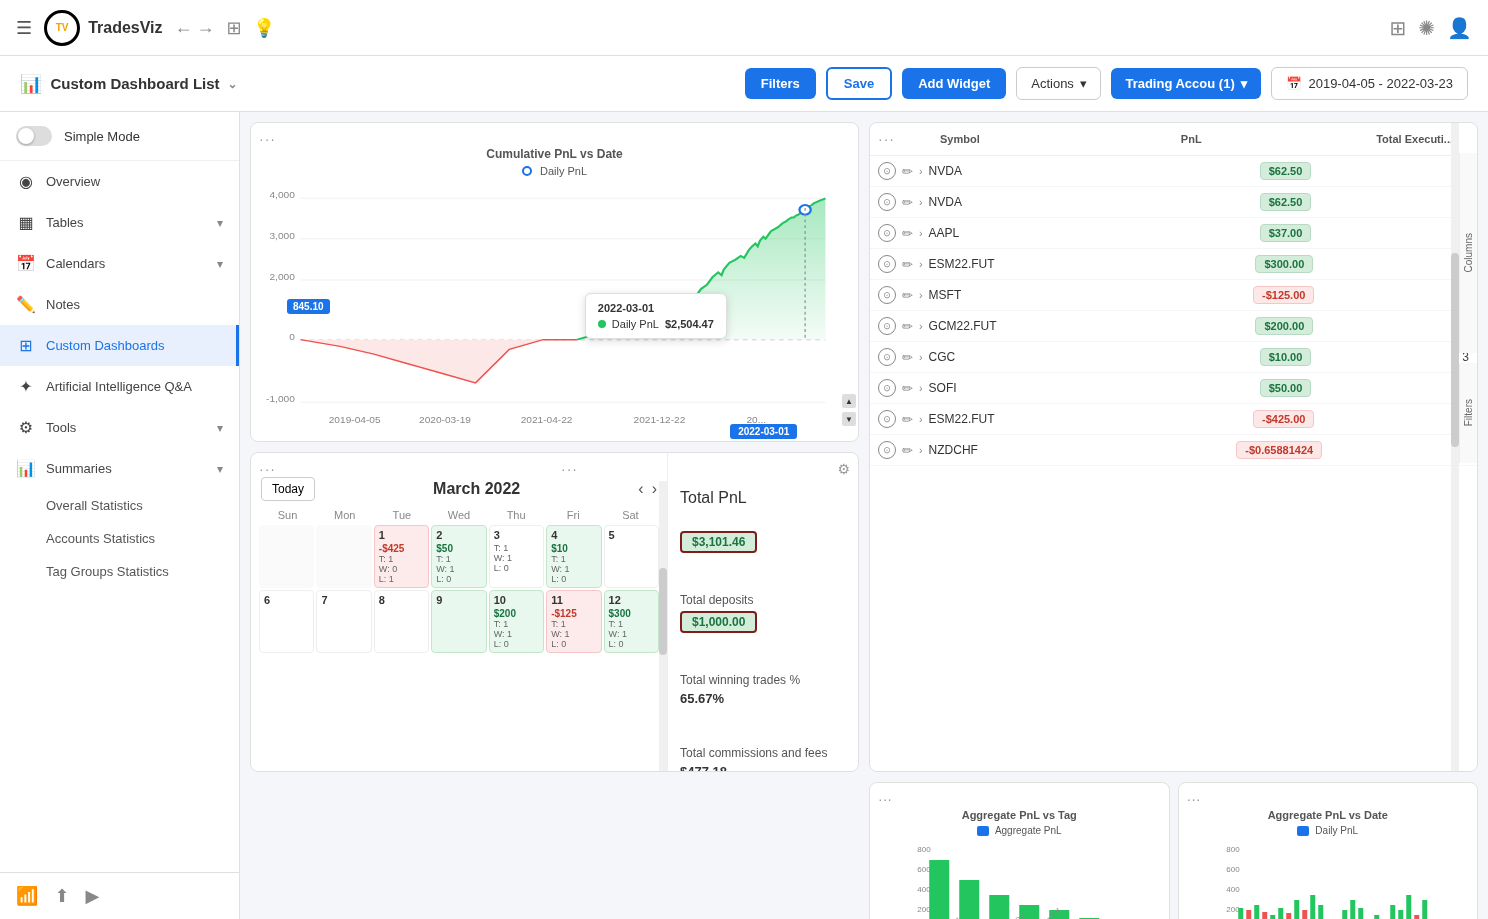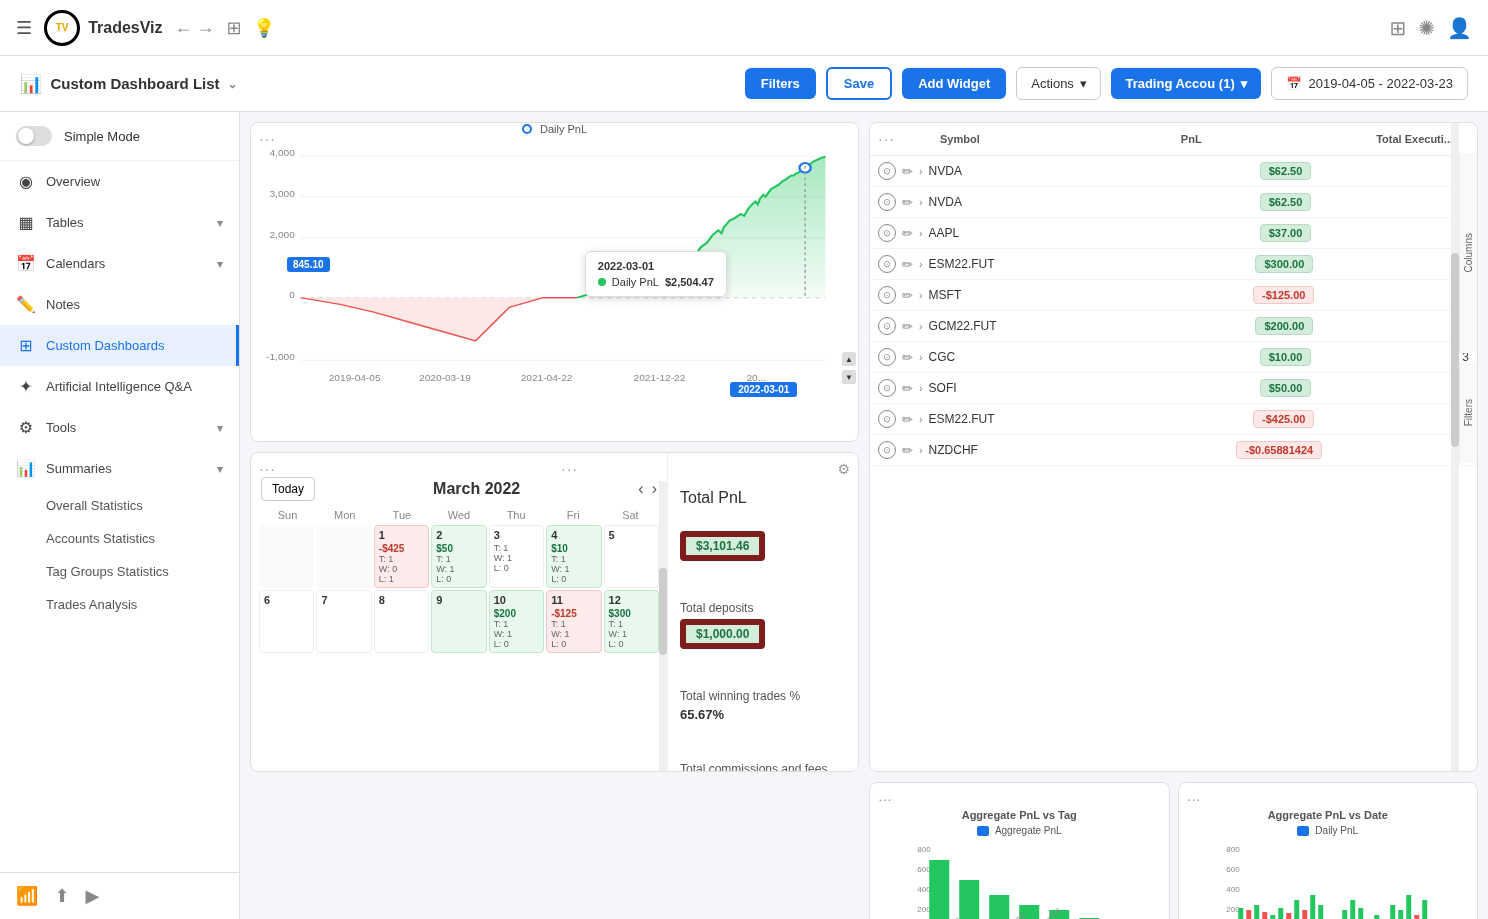--- a/index.html
+++ b/index.html
@@ -93,21 +93,21 @@
     .cal-cell.green { background: #e8f8ee; border-color: #c3e6cb; }
     .cal-cell.red { background: #fdeaea; border-color: #f5c6c6; }
     .cal-cell-pnl { font-size: 10px; font-weight: 600; }
     .cal-cell-green { color: #1a7340; }
     .cal-cell-red { color: #c0392b; }
     .cal-cell-meta { font-size: 9px; color: #666; }
     .stats-section { width: 190px; padding: 12px; flex-shrink: 0; }
     .stats-title { font-size: 16px; font-weight: 400; margin-bottom: 24px; }
     .stats-row { margin-bottom: 12px; margin-top: 40px; }
     .stats-label { font-size: 12px; color: #555; margin-bottom: 4px; }
-    .stats-badge { display: inline-block; background: #d4edda; color: #1a7340; border: 6px solid #7f1d1d; border-radius: 4px; padding: 2px 10px; font-size: 12px; font-weight: 700; text-align: center; }
+    .stats-badge { display: inline-block; background: #d4edda; color: #1a7340; border: 2px solid #7f1d1d; border-radius: 4px; padding: 2px 10px; font-size: 12px; font-weight: 700; text-align: center; }
     .stats-value { font-size: 13px; font-weight: 600; }
     .bar-chart-title { font-size: 11px; font-weight: 700; color: #555; text-align: center; margin-bottom: 4px; }
     .bar-chart-legend { display: flex; justify-content: center; gap: 6px; align-items: center; font-size: 10px; color: #555; margin-bottom: 4px; }
     .legend-sq { width: 12px; height: 10px; background: #1a73e8; border-radius: 2px; }
     .bottom-chart-half { flex: 1; background: #fff; border: 1px solid #e0e0e0; border-radius: 8px; padding: 8px; position: relative; overflow: hidden; min-height: 180px; }
 
     .scrollbar-v { position: absolute; right: 0; top: 0; bottom: 0; width: 8px; background: #f0f0f0; }
     .scrollbar-thumb { position: absolute; top: 20%; width: 8px; height: 30%; background: #ccc; border-radius: 4px; }
 
     svg text { font-family: -apple-system, BlinkMacSystemFont, 'Segoe UI', sans-serif; }
@@ -206,35 +206,33 @@
     </div>
     <div class="sidebar-sub-item">
       <span>Overall Statistics</span>
     </div>
     <div class="sidebar-sub-item">
       <span>Accounts Statistics</span>
     </div>
     <div class="sidebar-sub-item">
       <span>Tag Groups Statistics</span>
     </div>
-    <div class="sidebar-sub-item">
-      <span>Trades Analysis</span>
-    </div>
 
     <div class="sidebar-bottom">
       <span class="sidebar-bottom-icon">📶</span>
       <span class="sidebar-bottom-icon">⬆</span>
       <span class="sidebar-bottom-icon">▶</span>
     </div>
   </div>
 
   <div class="content">
 
     <div class="widget-card chart-widget">
       <span class="widget-dots">···</span>
+      <div class="chart-title">Cumulative PnL vs Date</div>
       <div class="chart-legend">
         <div class="legend-dot"></div>
         <span>Daily PnL</span>
       </div>
       <div class="chart-area" style="height:280px;">
         <svg width="100%" height="100%" viewBox="0 0 520 260" preserveAspectRatio="none">
 
           <text x="30" y="18" font-size="9" fill="#888" text-anchor="end">4,000</text>
           <text x="30" y="60" font-size="9" fill="#888" text-anchor="end">3,000</text>
           <text x="30" y="103" font-size="9" fill="#888" text-anchor="end">2,000</text>

